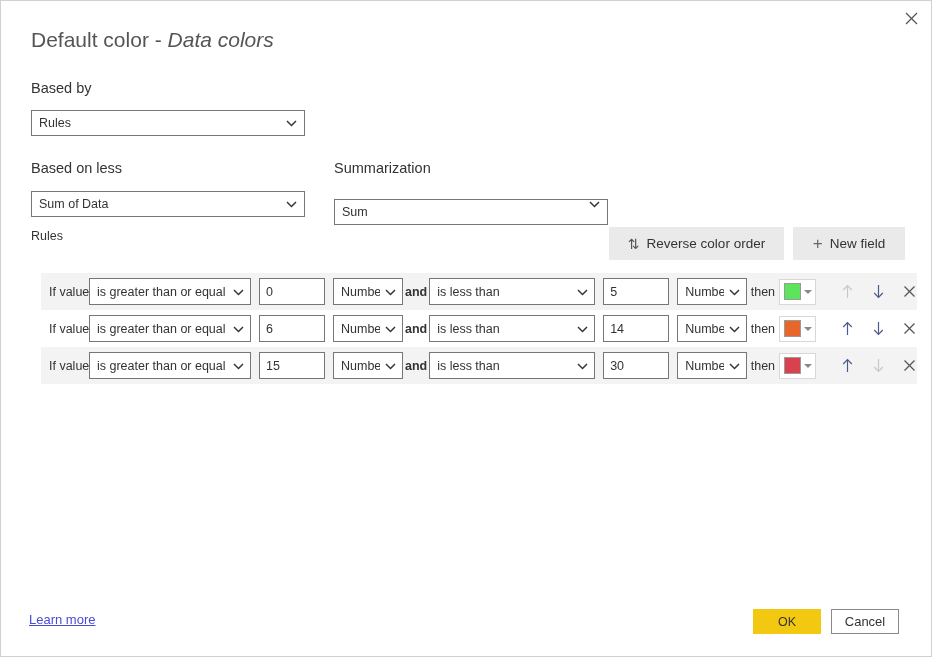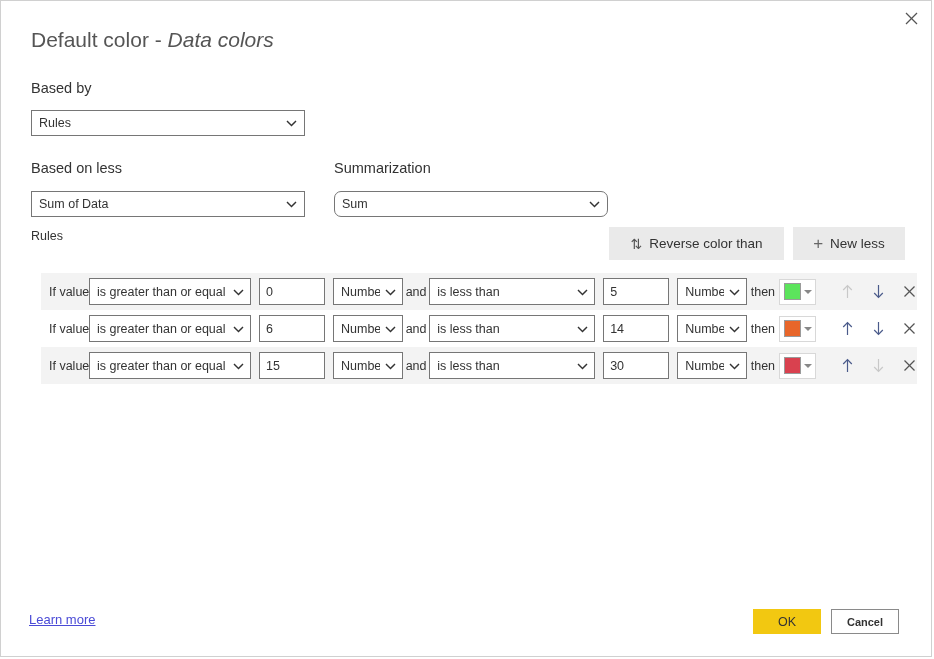--- a/index.html
+++ b/index.html
@@ -132,21 +132,21 @@
     background: #ffffff;
   }
   .rule-row.shaded { background: #f3f3f3; }
 
   .rule-row .txt {
     font-size: 12.5px;
     color: #333;
     white-space: nowrap;
   }
   .r-ifvalue { width: 48px; padding-left: 8px; box-sizing: border-box; }
-  .r-and { width: 30px; text-align: center; }
+  .r-and { width: 30px; text-align: center; font-weight: bold; }
   .r-then { width: 36px; text-align: center; }
 
   .rule-row select.combo,
   .rule-row input.numbox {
     position: relative;
     top: 0;
   }
   .rule-sel {
     position: relative;
     height: 27px;
@@ -257,24 +257,23 @@
   .btn-cancel {
     position: absolute;
     left: 830px;
     top: 608px;
     width: 68px;
     height: 25px;
     background: #ffffff;
     border: 1px solid #8a8a8a;
     color: #333;
     font-family: "Liberation Sans", sans-serif;
-    font-size: 11px;
+    font-size: 13px;
     cursor: pointer;
     padding: 0;
-    font-weight: bold;
   }
 </style>
 </head>
 <body>
 
 <div class="dialog">
 
   <button class="close-btn" title="Close">
     <svg width="13" height="13" viewBox="0 0 13 13">
       <line x1="1" y1="1" x2="12" y2="12" stroke="#555" stroke-width="1.2"></line>
@@ -301,38 +300,38 @@
     <select class="combo" style="position:relative;left:0;top:0;width:274px;">
       <option>Sum of Data</option>
     </select>
     <svg class="caret" style="right:8px;top:10px;" viewBox="0 0 11 7">
       <path d="M1 1 L5.5 5.6 L10 1" stroke="#333" stroke-width="1.4" fill="none"></path>
     </svg>
   </div>
 
   <div class="label lbl-summarize">Summarization</div>
   <div class="combo-wrap sel-summary" style="width:274px;">
-    <select class="combo" style="position:relative;left:0;top:0;width:274px;border-radius:7px;">
+    <select class="combo" style="position:relative;left:0;top:8px;width:274px;">
       <option>Sum</option>
     </select>
     <svg class="caret" style="right:8px;top:10px;" viewBox="0 0 11 7">
       <path d="M1 1 L5.5 5.6 L10 1" stroke="#333" stroke-width="1.4" fill="none"></path>
     </svg>
   </div>
 
   <div class="label lbl-rules">Rules</div>
 
   <button class="toolbar-btn btn-reverse">
     <span class="tb-icon">⇅</span>
-    <span>Reverse color than</span>
+    <span>Reverse color order</span>
   </button>
 
   <button class="toolbar-btn btn-newrule">
     <span class="tb-icon plus">+</span>
-    <span>New less</span>
+    <span>New field</span>
   </button>
 
   <div class="rules" id="rules-list">
       <div class="rule-row shaded">
         <span class="txt r-ifvalue">If value</span>
         <span class="selwrap"><select class="rule-sel op-sel"><option>is greater than or equal to</option></select><svg class="caret" viewBox="0 0 11 7">
             <path d="M1 1 L5.5 5.6 L10 1" stroke="#333" stroke-width="1.4" fill="none"></path>
           </svg></span>
         <span class="field-gap"></span>
         <input class="numbox" type="text" value="0" style="">

